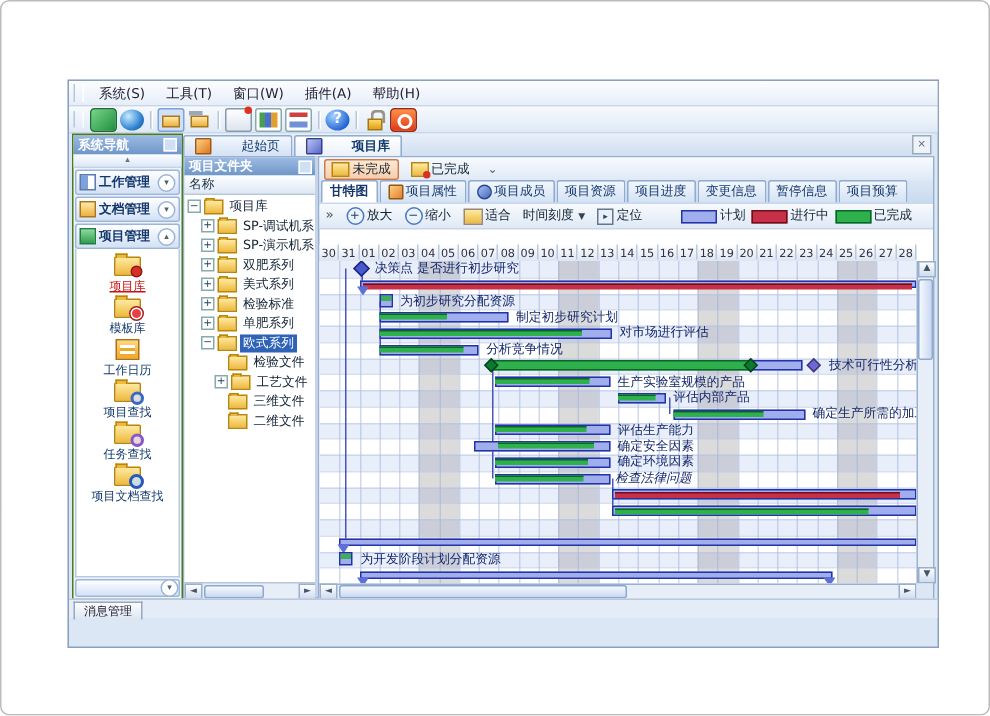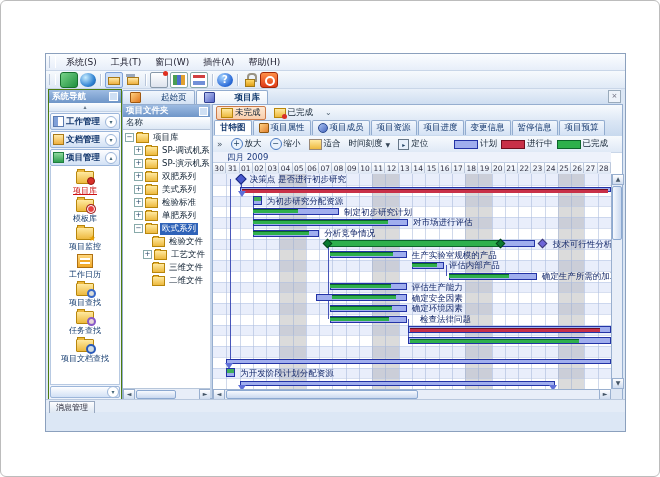--- a/index.html
+++ b/index.html
@@ -194,24 +194,20 @@
     <div class="navitems" id="navitems">
           <div class="nitem sel">
             <div class="nfold folder-lib-icon"></div>
             <div class="lbl">项目库</div>
           </div>
           <div class="nitem">
             <div class="nfold folder-template-icon"></div>
             <div class="lbl">模板库</div>
           </div>
           <div class="nitem">
-            <div class="nfold folder-monitor-icon"></div>
-            <div class="lbl">项目监控</div>
-          </div>
-          <div class="nitem">
             <div class="calendar-icon"></div>
             <div class="lbl">工作日历</div>
           </div>
           <div class="nitem">
             <div class="nfold folder-search-icon"></div>
             <div class="lbl">项目查找</div>
           </div>
           <div class="nitem">
             <div class="nfold task-search-icon"></div>
             <div class="lbl">任务查找</div>
@@ -386,21 +382,20 @@
             <div class="lg">
               <div class="lg-sw" style="background: rgb(200, 48, 72); border-color: rgb(110, 14, 30);"></div>
               <span>进行中</span>
             </div>
             <div class="lg">
               <div class="lg-sw" style="background: rgb(46, 176, 76); border-color: rgb(12, 100, 42);"></div>
               <span>已完成</span>
             </div>
           </span>
     </div>
-    <div class="monthband">四月 2009</div>
     <div class="dayshead" id="dayshead">
           <div class="dayc" style="left: 0px; width: 13.2667px;">30</div>
           <div class="dayc" style="left: 13.2667px; width: 13.2667px;">31</div>
           <div class="dayc" style="left: 26.5333px; width: 13.2667px;">01</div>
           <div class="dayc" style="left: 39.8px; width: 13.2667px;">02</div>
           <div class="dayc" style="left: 53.0667px; width: 13.2667px;">03</div>
           <div class="dayc" style="left: 66.3333px; width: 13.2667px;">04</div>
           <div class="dayc" style="left: 79.6px; width: 13.2667px;">05</div>
           <div class="dayc" style="left: 92.8667px; width: 13.2667px;">06</div>
           <div class="dayc" style="left: 106.133px; width: 13.2667px;">07</div>
@@ -534,21 +529,21 @@
           <div class="gstripe" style="left: 116.747px; width: 61.0267px; top: 110.375px; height: 3px; background: rgb(46, 176, 76); border-top: 1px solid rgb(12, 100, 42);"></div>
           <div class="glabel" style="left: 198.693px; top: 107.875px;">评估生产能力</div>
           <div class="gbar" style="left: 103.48px; top: 120.125px; width: 90.2133px; height: 7px; background: rgb(160, 174, 238); border-color: rgb(35, 51, 166);"></div>
           <div class="gstripe" style="left: 119.4px; width: 63.68px; top: 121.125px; height: 3px; background: rgb(46, 176, 76); border-top: 1px solid rgb(12, 100, 42);"></div>
           <div class="glabel" style="left: 198.693px; top: 118.625px;">确定安全因素</div>
           <div class="gbar" style="left: 116.747px; top: 130.875px; width: 76.9467px; height: 7px; background: rgb(160, 174, 238); border-color: rgb(35, 51, 166);"></div>
           <div class="gstripe" style="left: 116.747px; width: 62.3533px; top: 131.875px; height: 3px; background: rgb(46, 176, 76); border-top: 1px solid rgb(12, 100, 42);"></div>
           <div class="glabel" style="left: 198.693px; top: 129.375px;">确定环境因素</div>
           <div class="gbar" style="left: 116.747px; top: 141.625px; width: 76.9467px; height: 7px; background: rgb(160, 174, 238); border-color: rgb(35, 51, 166);"></div>
           <div class="gstripe" style="left: 116.747px; width: 59.7px; top: 142.625px; height: 3px; background: rgb(46, 176, 76); border-top: 1px solid rgb(12, 100, 42);"></div>
-          <div class="glabel" style="left: 207px; top: 140.125px;">检查法律问题</div>
+          <div class="glabel" style="left: 197px; top: 140.125px; font-style: italic;">检查法律问题</div>
           <div class="gbar" style="left: 195.02px; top: 152.375px; width: 202.98px; height: 7px; background: rgb(160, 174, 238); border-color: rgb(35, 51, 166);"></div>
           <div class="gstripe" style="left: 197.01px; width: 190.377px; top: 154.375px; height: 3px; background: rgb(200, 48, 72); border-top: 1px solid rgb(110, 14, 30);"></div>
           <div class="gbar" style="left: 195.02px; top: 163.125px; width: 202.98px; height: 7px; background: rgb(160, 174, 238); border-color: rgb(35, 51, 166);"></div>
           <div class="gstripe" style="left: 197.01px; width: 169.15px; top: 165.125px; height: 3px; background: rgb(46, 176, 76); border-top: 1px solid rgb(12, 100, 42);"></div>
           <div class="gbar" style="left: 13.2667px; top: 185.25px; width: 384.733px; height: 5px; background: rgb(160, 174, 238); border-color: rgb(35, 51, 166);"></div>
           <div class="gtri" style="left: 11.92px; top: 189.25px;"></div>
           <div class="gsq" style="left: 13.2667px; top: 194.375px;"></div>
           <div class="glabel" style="left: 27.2667px; top: 193.875px;">为开发阶段计划分配资源</div>
           <div class="gbar" style="left: 26.5333px; top: 207.25px; width: 315.747px; height: 5px; background: rgb(160, 174, 238); border-color: rgb(35, 51, 166);"></div>
           <div class="gtri" style="left: 25.1867px; top: 211.25px;"></div>

